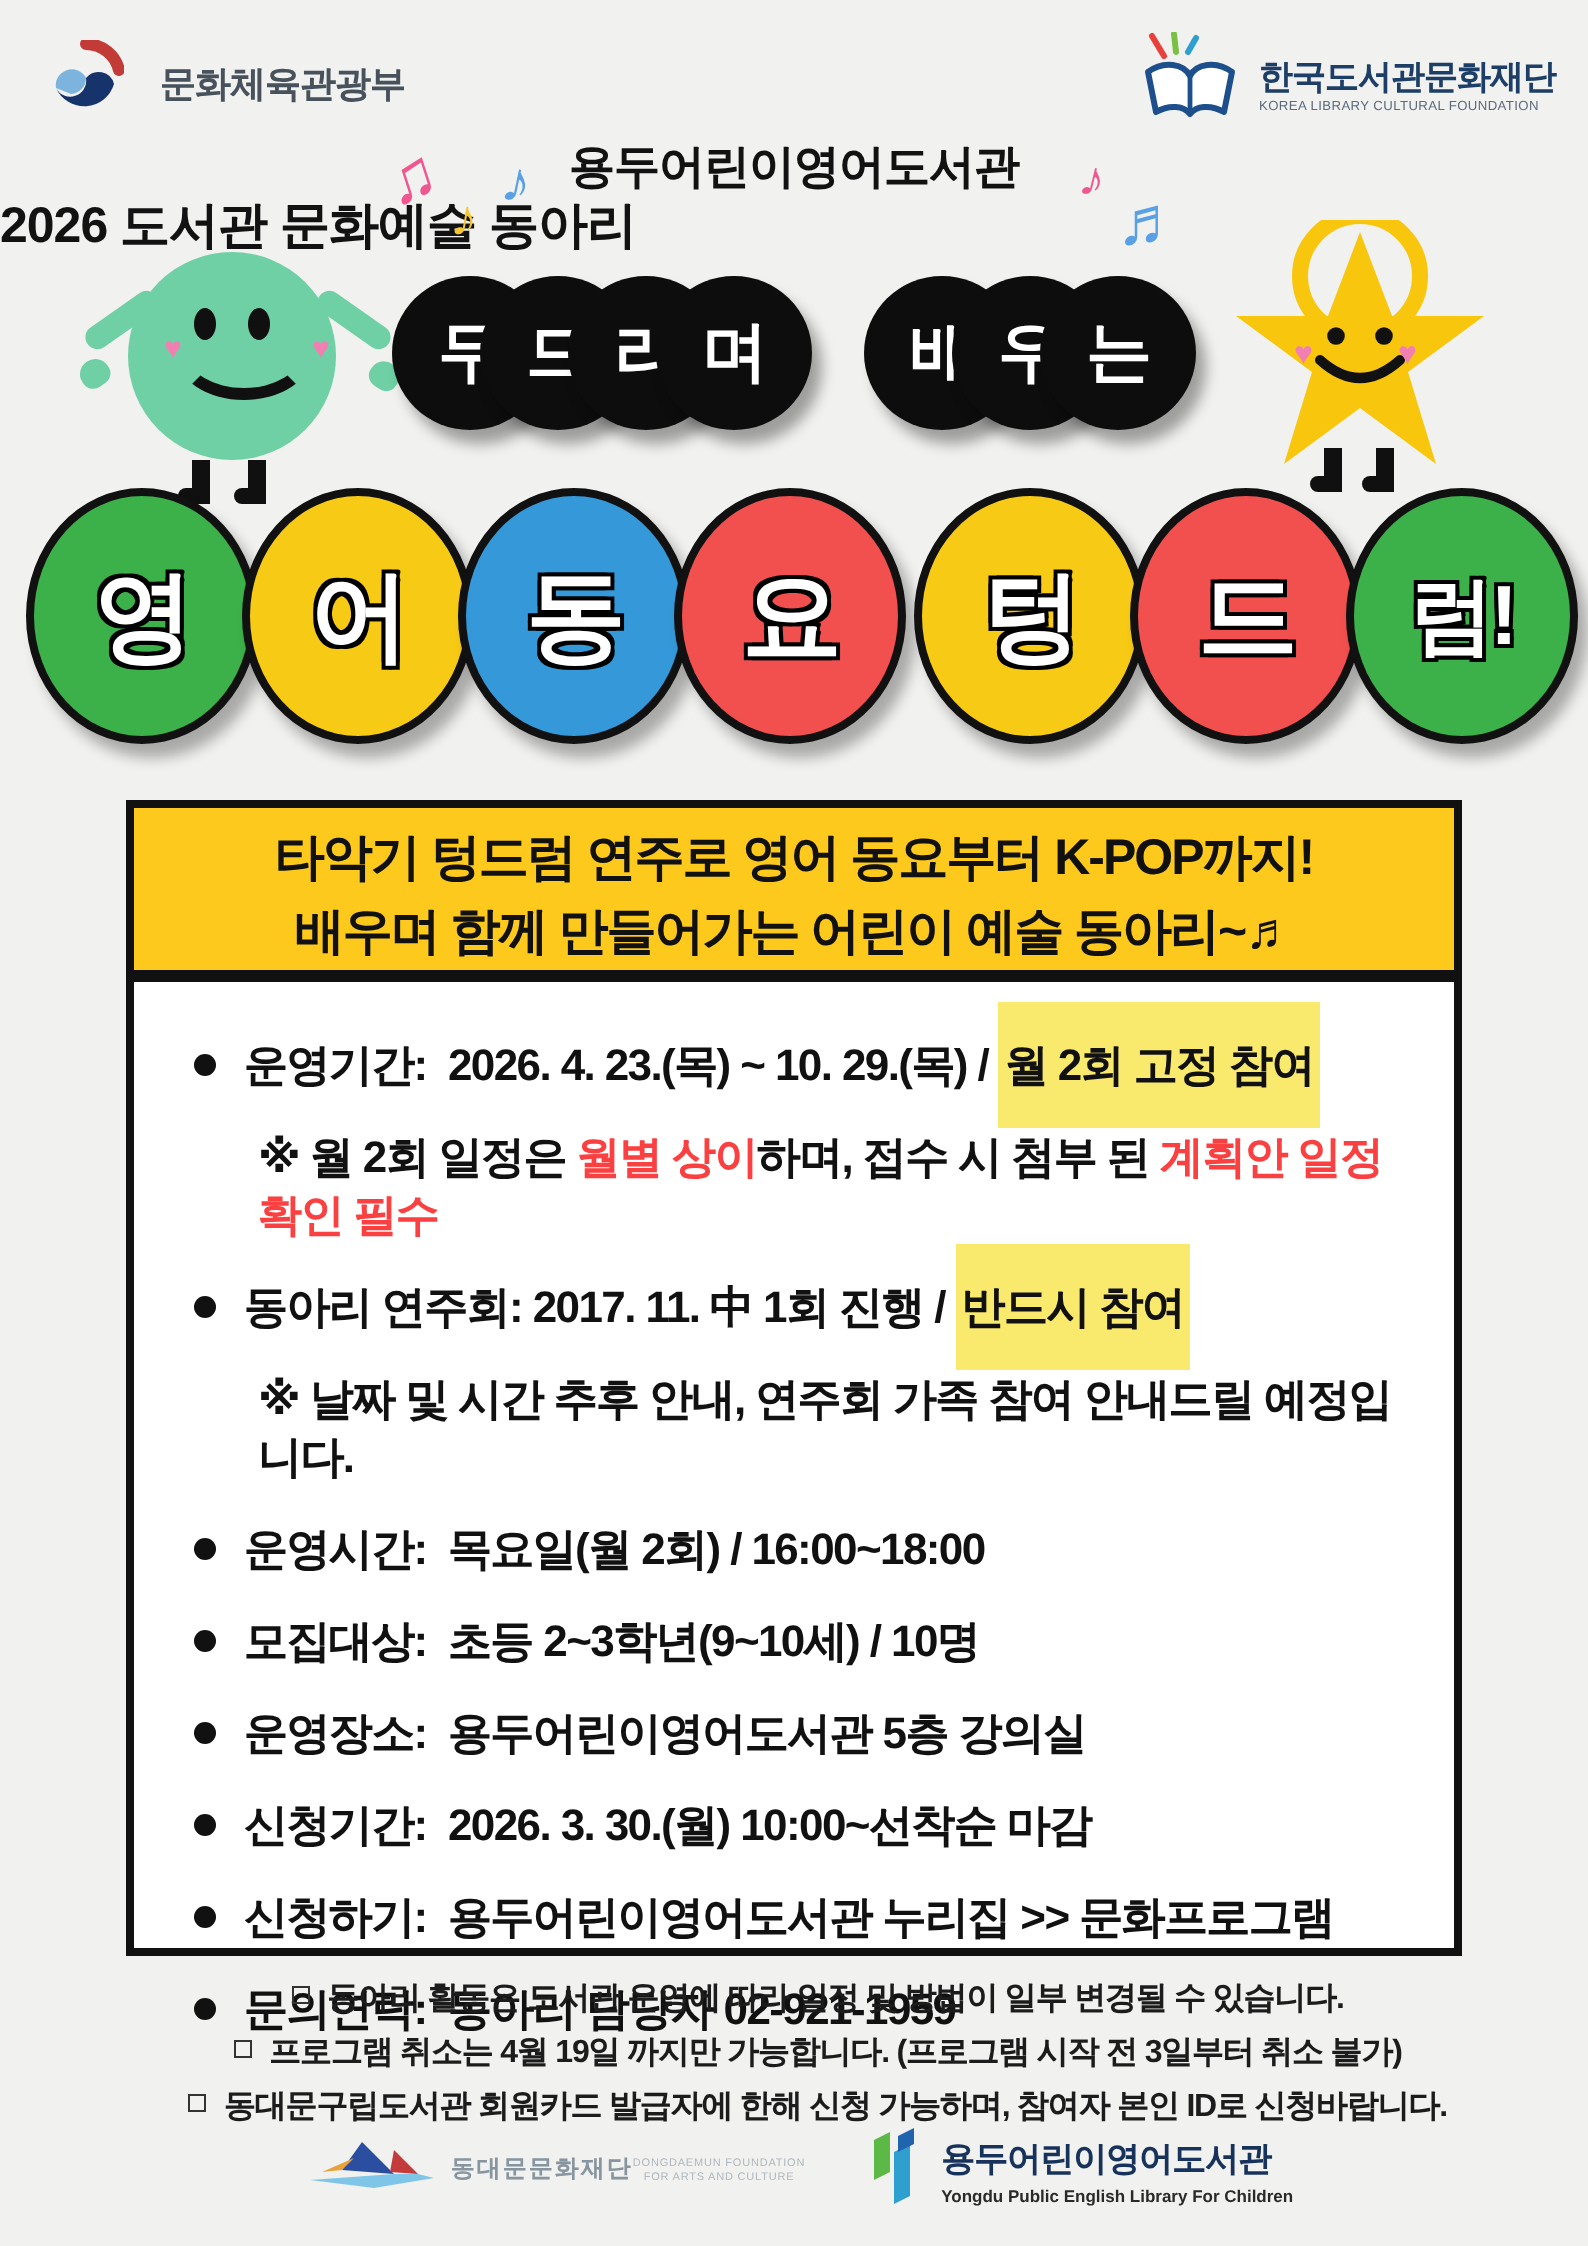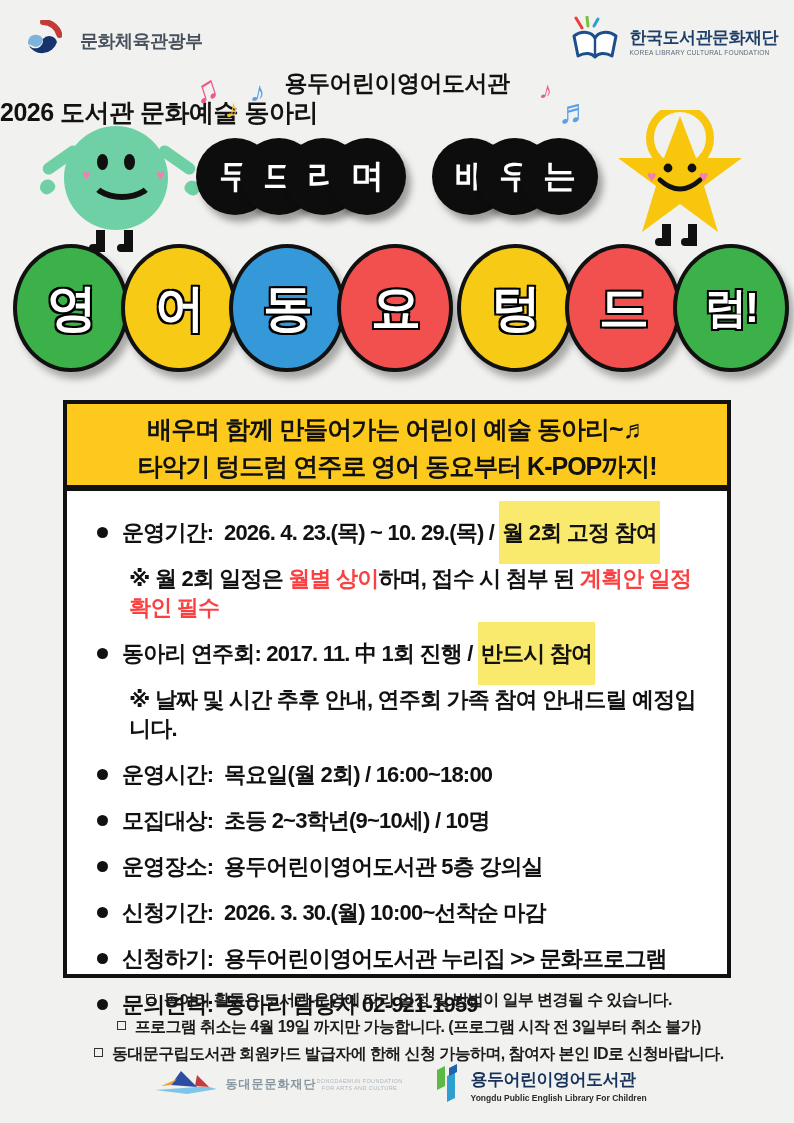--- a/index.html
+++ b/index.html
@@ -204,22 +204,22 @@
       </div>
     <div class="ball" style="background: rgb(241, 80, 79);">
         <span>드</span>
       </div>
     <div class="ball wide" style="background: rgb(60, 176, 73);">
         <span>럼!</span>
       </div>
   </div>
 
   <div class="abs banner">
+    <div>타악기 텅드럼 연주로 영어 동요부터 K-POP까지!</div>
     <div>배우며 함께 만들어가는 어린이 예술 동아리~♬</div>
-    <div>타악기 텅드럼 연주로 영어 동요부터 K-POP까지!</div>
   </div>
 
   <div class="abs info-box">
     <div class="row main"><span class="dot"></span><span>운영기간:  2026. 4. 23.(목) ~ 10. 29.(목) / </span><span class="hl">월 2회 고정 참여</span></div>
     <div class="row sub"><span>※ 월 2회 일정은 </span><span class="red">월별 상이</span><span>하며, 접수 시 첨부 된 </span><span class="red">계획안 일정 확인 필수</span></div>
     <div class="row main"><span class="dot"></span><span>동아리 연주회: 2017. 11. 中 1회 진행 / </span><span class="hl">반드시 참여</span></div>
     <div class="row sub"><span>※ 날짜 및 시간 추후 안내, 연주회 가족 참여 안내드릴 예정입니다.</span></div>
     <div class="row main"><span class="dot"></span><span>운영시간:  목요일(월 2회) / 16:00~18:00</span></div>
     <div class="row main"><span class="dot"></span><span>모집대상:  초등 2~3학년(9~10세) / 10명</span></div>
     <div class="row main"><span class="dot"></span><span>운영장소:  용두어린이영어도서관 5층 강의실</span></div>

